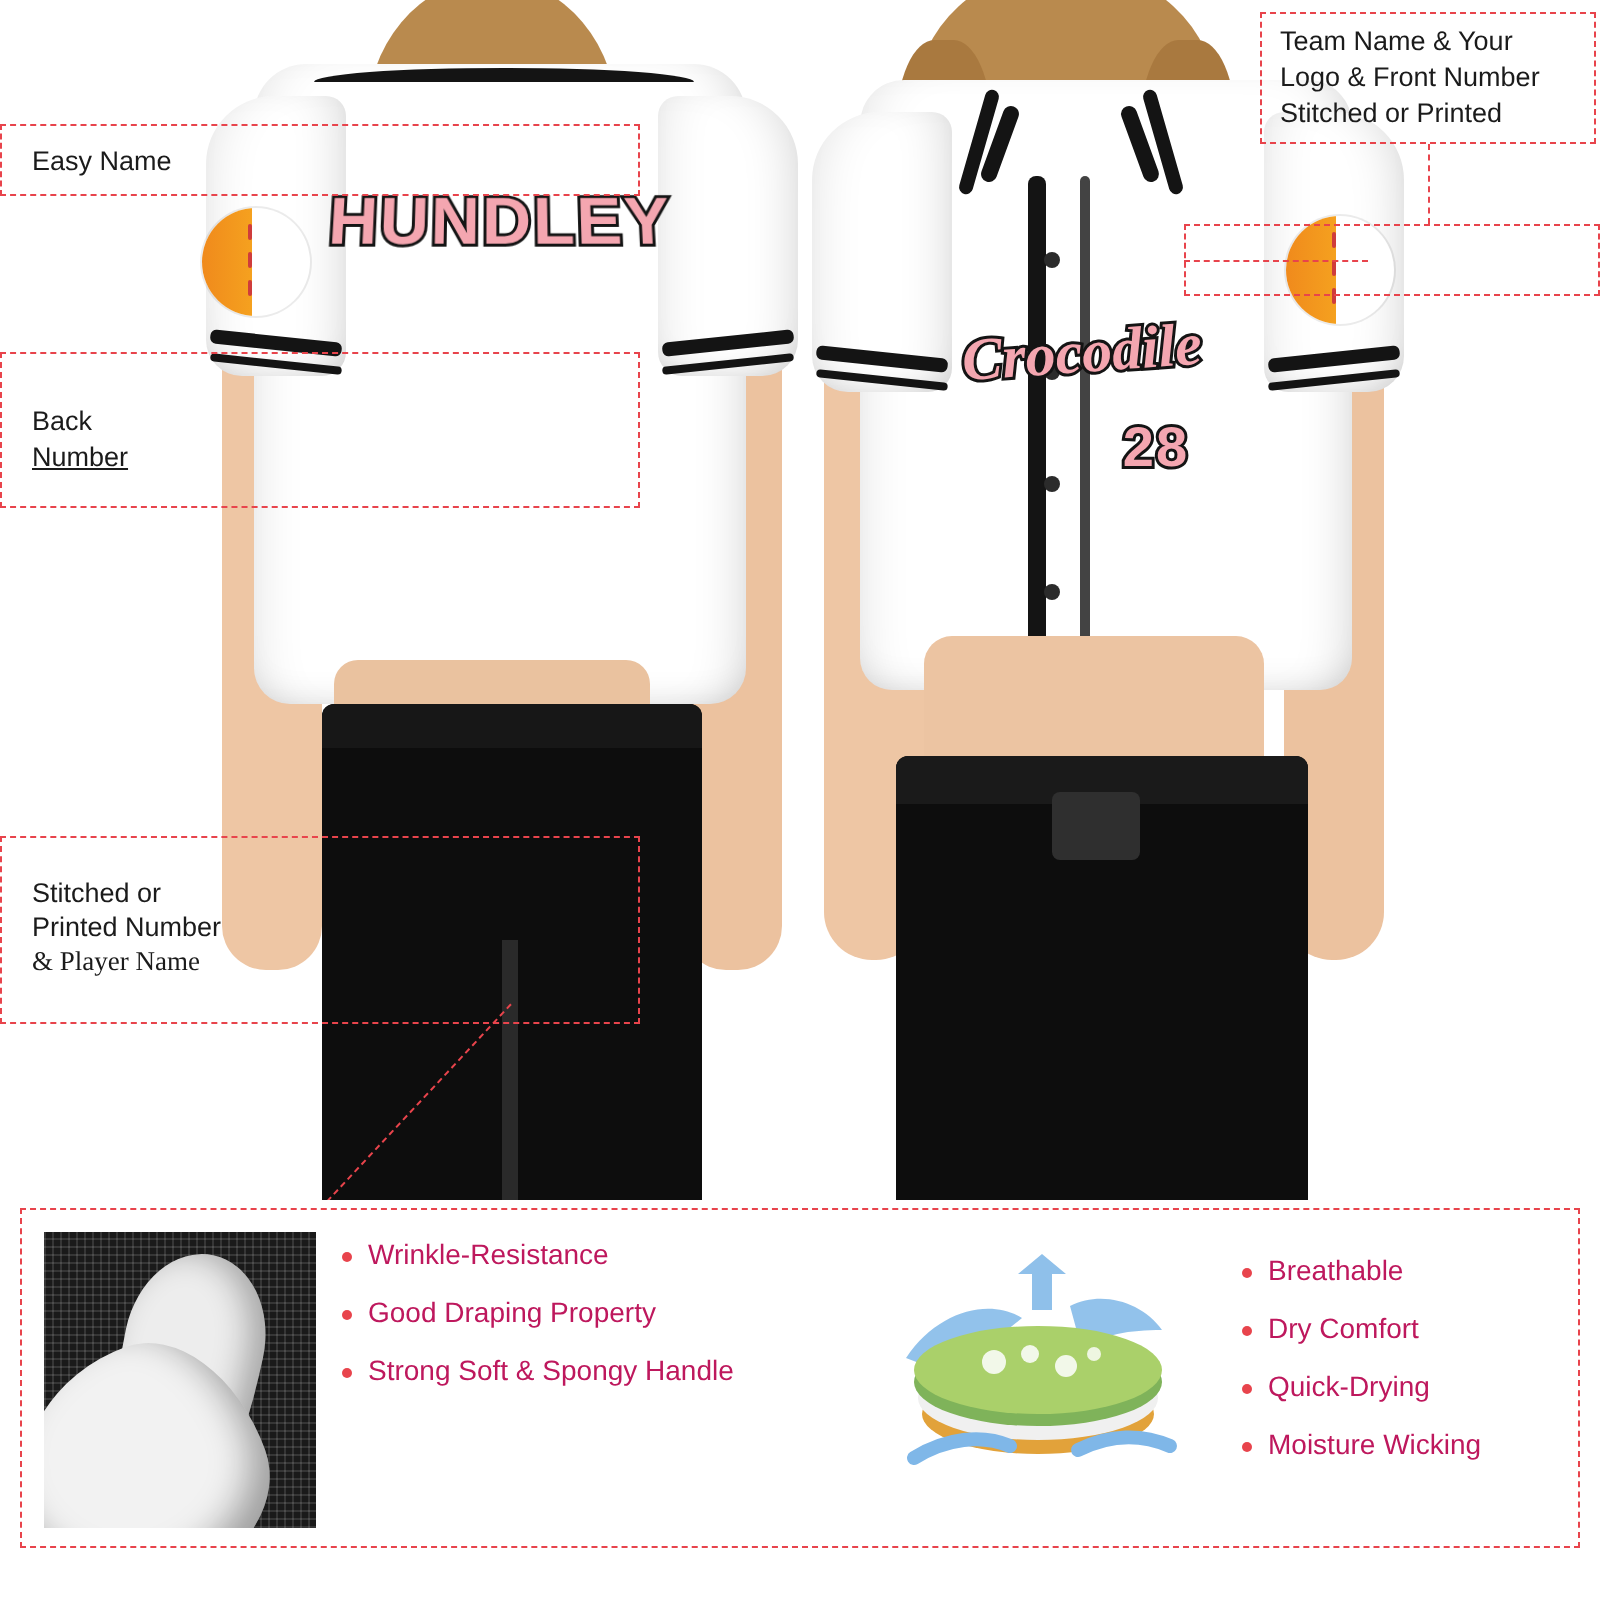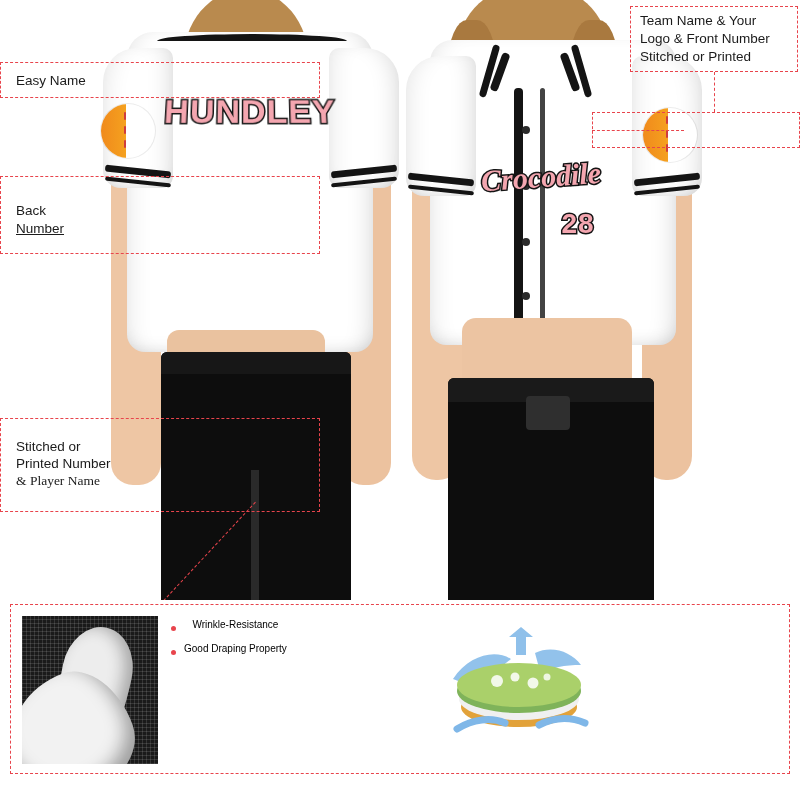--- a/index.html
+++ b/index.html
@@ -205,23 +205,22 @@
     left: 34px; top: 10px;
     width: 70px; height: 150px;
     background: #ededed;
     border-radius: 50% 50% 40% 60% / 30% 30% 70% 70%;
     transform: rotate(12deg);
     box-shadow: -8px 0 16px rgba(0,0,0,.30) inset;
   }
 
   .feature-col {
     position: absolute;
-    font-size: 10px;
-    color: #000000;
-    text-align: center;
+    font-size: 14px;
+    color: #be185d;
   }
   .feature-item {
     position: relative;
     padding-left: 13px;
     margin-bottom: 13px;
     white-space: nowrap;
   }
   .feature-item::before {
     content: "";
     position: absolute;
@@ -364,35 +363,42 @@
 
     <div class="fabric-img">
       <div class="mesh"></div>
       <div class="white-fold2"></div>
       <div class="white-fold"></div>
     </div>
 
     <div class="feature-col" style="left:160px; top:14px;">
       <div class="feature-item">Wrinkle-Resistance</div>
       <div class="feature-item">Good Draping Property</div>
+      <div class="feature-item">Strong Soft &amp; Spongy Handle</div>
     </div>
 
     <div class="tech-ill">
       <svg width="160" height="128" viewBox="0 0 160 128">
         <path d="M14 54 C30 30 56 24 72 34 C60 44 48 52 40 64 Z" fill="#7fb7e8" opacity="0.85"></path>
         <path d="M96 28 C112 20 132 26 142 40 C126 40 112 42 102 50 Z" fill="#7fb7e8" opacity="0.85"></path>
         <path d="M70 12 L82 2 L94 12 L87 12 L87 30 L77 30 L77 12 Z" fill="#8fc0ea"></path>
         <ellipse cx="80" cy="82" rx="58" ry="20" fill="#e2a23a"></ellipse>
         <ellipse cx="80" cy="74" rx="60" ry="21" fill="#f0f0f0"></ellipse>
         <ellipse cx="80" cy="66" rx="62" ry="22" fill="#7fb35a"></ellipse>
         <ellipse cx="80" cy="60" rx="62" ry="22" fill="#aad06a"></ellipse>
         <circle cx="58" cy="56" r="6" fill="#ffffff" opacity="0.85"></circle>
         <circle cx="76" cy="52" r="4.5" fill="#ffffff" opacity="0.85"></circle>
         <circle cx="94" cy="58" r="5.5" fill="#ffffff" opacity="0.85"></circle>
         <circle cx="108" cy="52" r="3.5" fill="#ffffff" opacity="0.8"></circle>
         <path d="M18 104 C34 94 52 92 66 98" stroke="#7fb7e8" stroke-width="7" fill="none" stroke-linecap="round"></path>
         <path d="M100 100 C116 92 132 92 146 98" stroke="#7fb7e8" stroke-width="7" fill="none" stroke-linecap="round"></path>
       </svg>
     </div>
 
+    <div class="feature-col" style="left:610px; top:22px;">
+      <div class="feature-item">Breathable</div>
+      <div class="feature-item">Dry Comfort</div>
+      <div class="feature-item">Quick-Drying</div>
+      <div class="feature-item">Moisture Wicking</div>
+    </div>
   </div>
 
 </div>
 
 </body></html>

